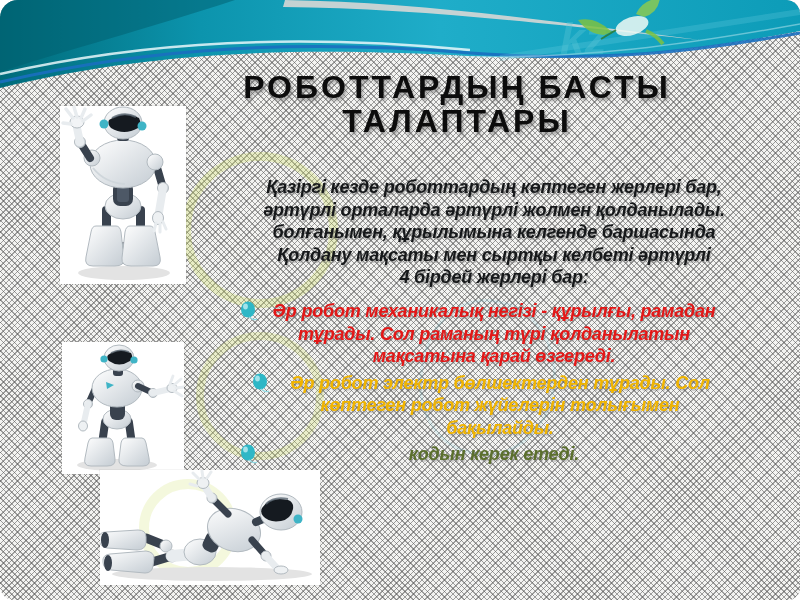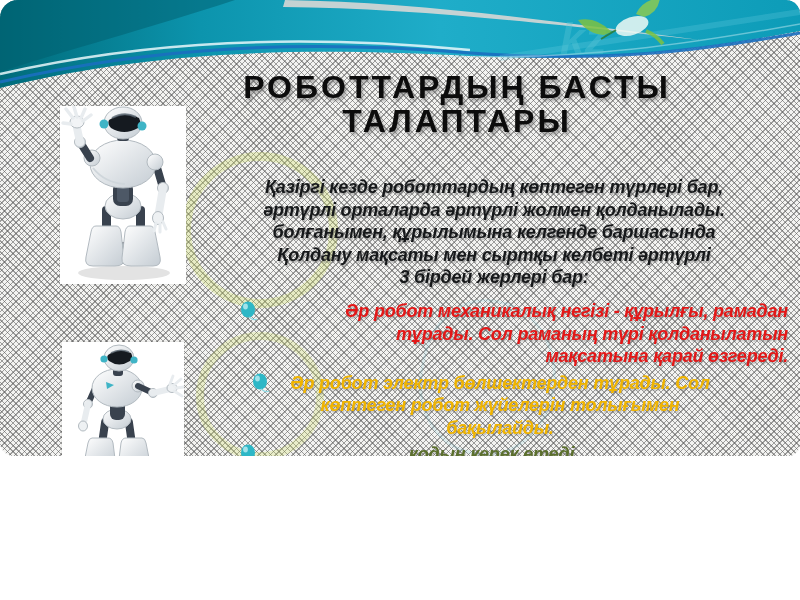--- a/index.html
+++ b/index.html
@@ -1,16 +1,16 @@
 <!DOCTYPE html>
 <html><head>
 <meta charset="utf-8">
 <style>
   html,body{margin:0;padding:0;background:#ffffff;}
-  .page{position:relative;width:800px;height:456px;background:#ffffff;overflow:hidden;
+  .page{position:relative;width:800px;height:600px;background:#ffffff;overflow:hidden;
         font-family:"Liberation Sans", sans-serif;}
   .slide{position:absolute;inset:0;border-radius:18px 14px 12px 14px;overflow:hidden;
          background-color:#f3f3f1;
          background-image:
            repeating-linear-gradient(45deg, rgba(86,86,86,.55) 0 1px, transparent 1px 4px),
            repeating-linear-gradient(135deg, rgba(86,86,86,.55) 0 1px, transparent 1px 4px);}
   .band{position:absolute;top:0;left:0;width:800px;height:110px;}
   .wm-ring{position:absolute;border-radius:50%;pointer-events:none;}
   .ring-a{left:182px;top:152px;width:138px;height:138px;border:9px solid rgba(205,222,92,.30);}
   .ring-b{left:196px;top:332px;width:112px;height:112px;border:8px solid rgba(205,222,92,.26);}
@@ -68,30 +68,30 @@
   <div class="wm-ring ring-a"></div>
   <div class="wm-ring ring-b"></div>
   <div class="wm-ring ring-c"></div>
 
   <div class="title">
     <div>РОБОТТАРДЫҢ БАСТЫ</div>
     <div>ТАЛАПТАРЫ</div>
   </div>
 
   <div class="intro">
-    <div>Қазіргі кезде роботтардың көптеген түрлері бар,</div>
+    <div>Қазіргі кезде роботтардың көптеген жерлері бар,</div>
     <div>әртүрлі орталарда әртүрлі жолмен қолданылады.</div>
     <div>болғанымен, құрылымына келгенде баршасында</div>
     <div>Қолдану мақсаты мен сыртқы келбеті әртүрлі</div>
-    <div>3 бірдей жерлері бар:</div>
+    <div>4 бірдей жерлері бар:</div>
   </div>
 
   <div class="bullets">
 
-    <div class="bullet" style="color: rgb(227, 23, 23); text-align: right;">
+    <div class="bullet" style="color: rgb(227, 23, 23);">
       <svg class="balloon" viewBox="0 0 18 23">
         <ellipse cx="8" cy="8.5" rx="7" ry="8" style="fill: rgb(46, 183, 198);"></ellipse>
         <ellipse cx="5.5" cy="5.5" rx="2.4" ry="3" fill="#bfeef3" opacity="0.8"></ellipse>
         <path d="M9,16 q5,4 8,2" stroke="#8fd9e2" stroke-width="1.4" fill="none"></path>
       </svg>
       <div>Әр робот механикалық негізі - құрылғы, рамадан</div>
       <div>тұрады. Сол раманың түрі қолданылатын</div>
       <div>мақсатына қарай өзгереді.</div>
     </div>
 

